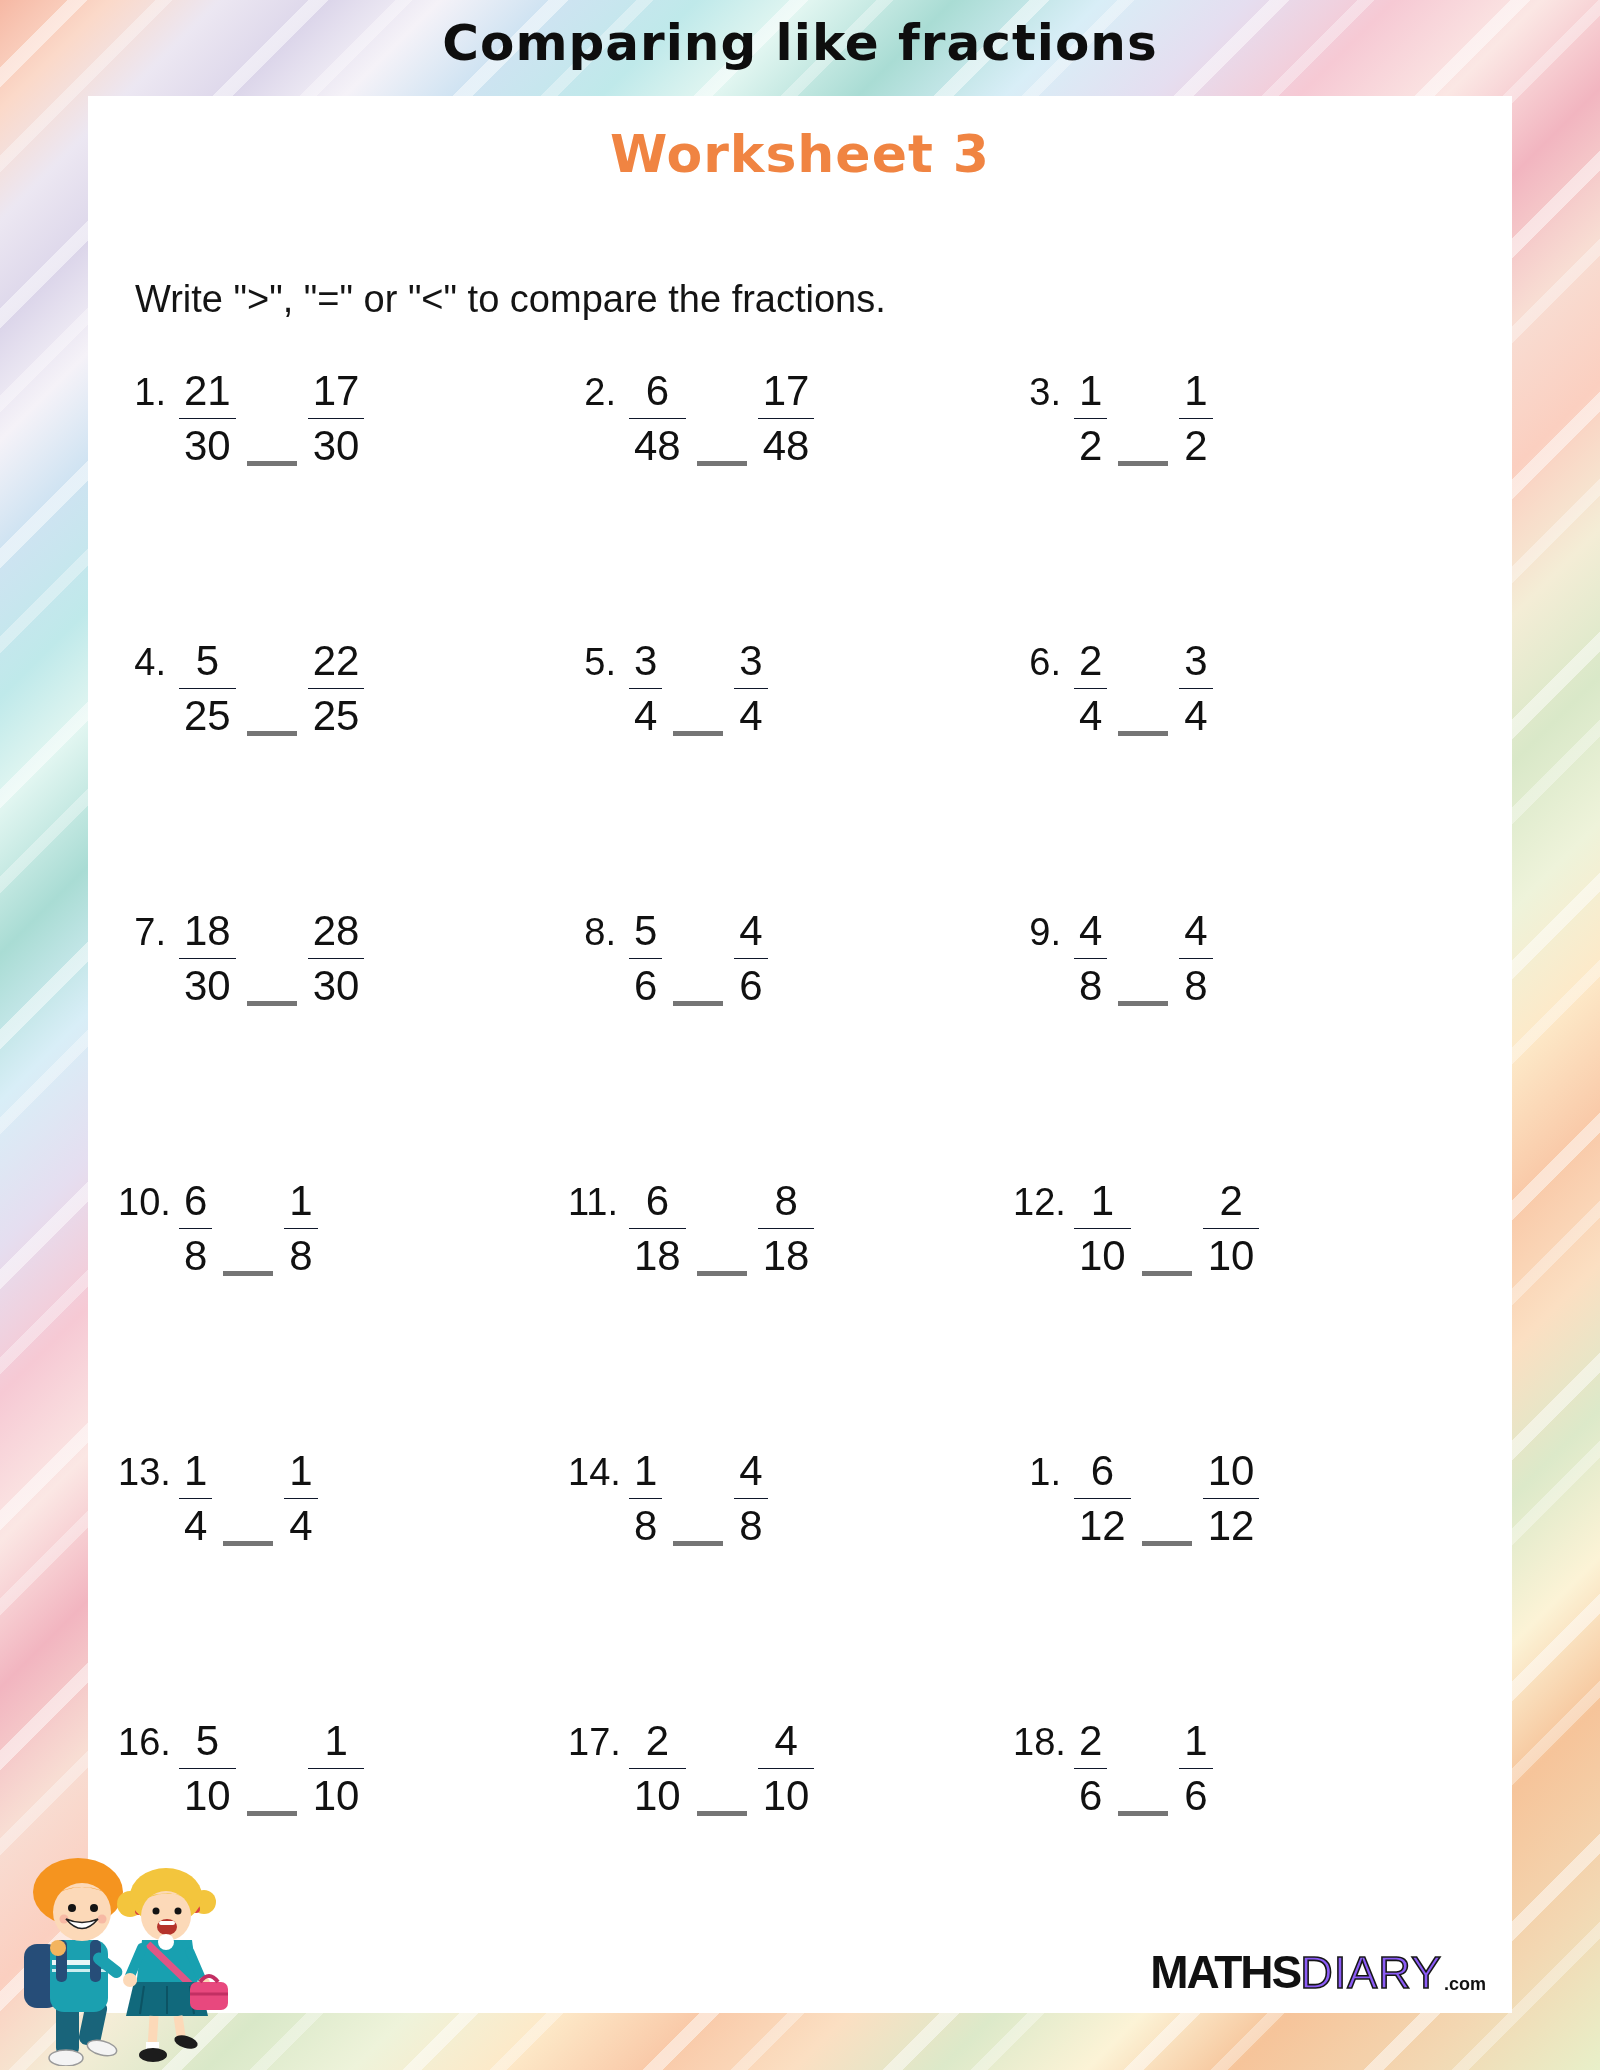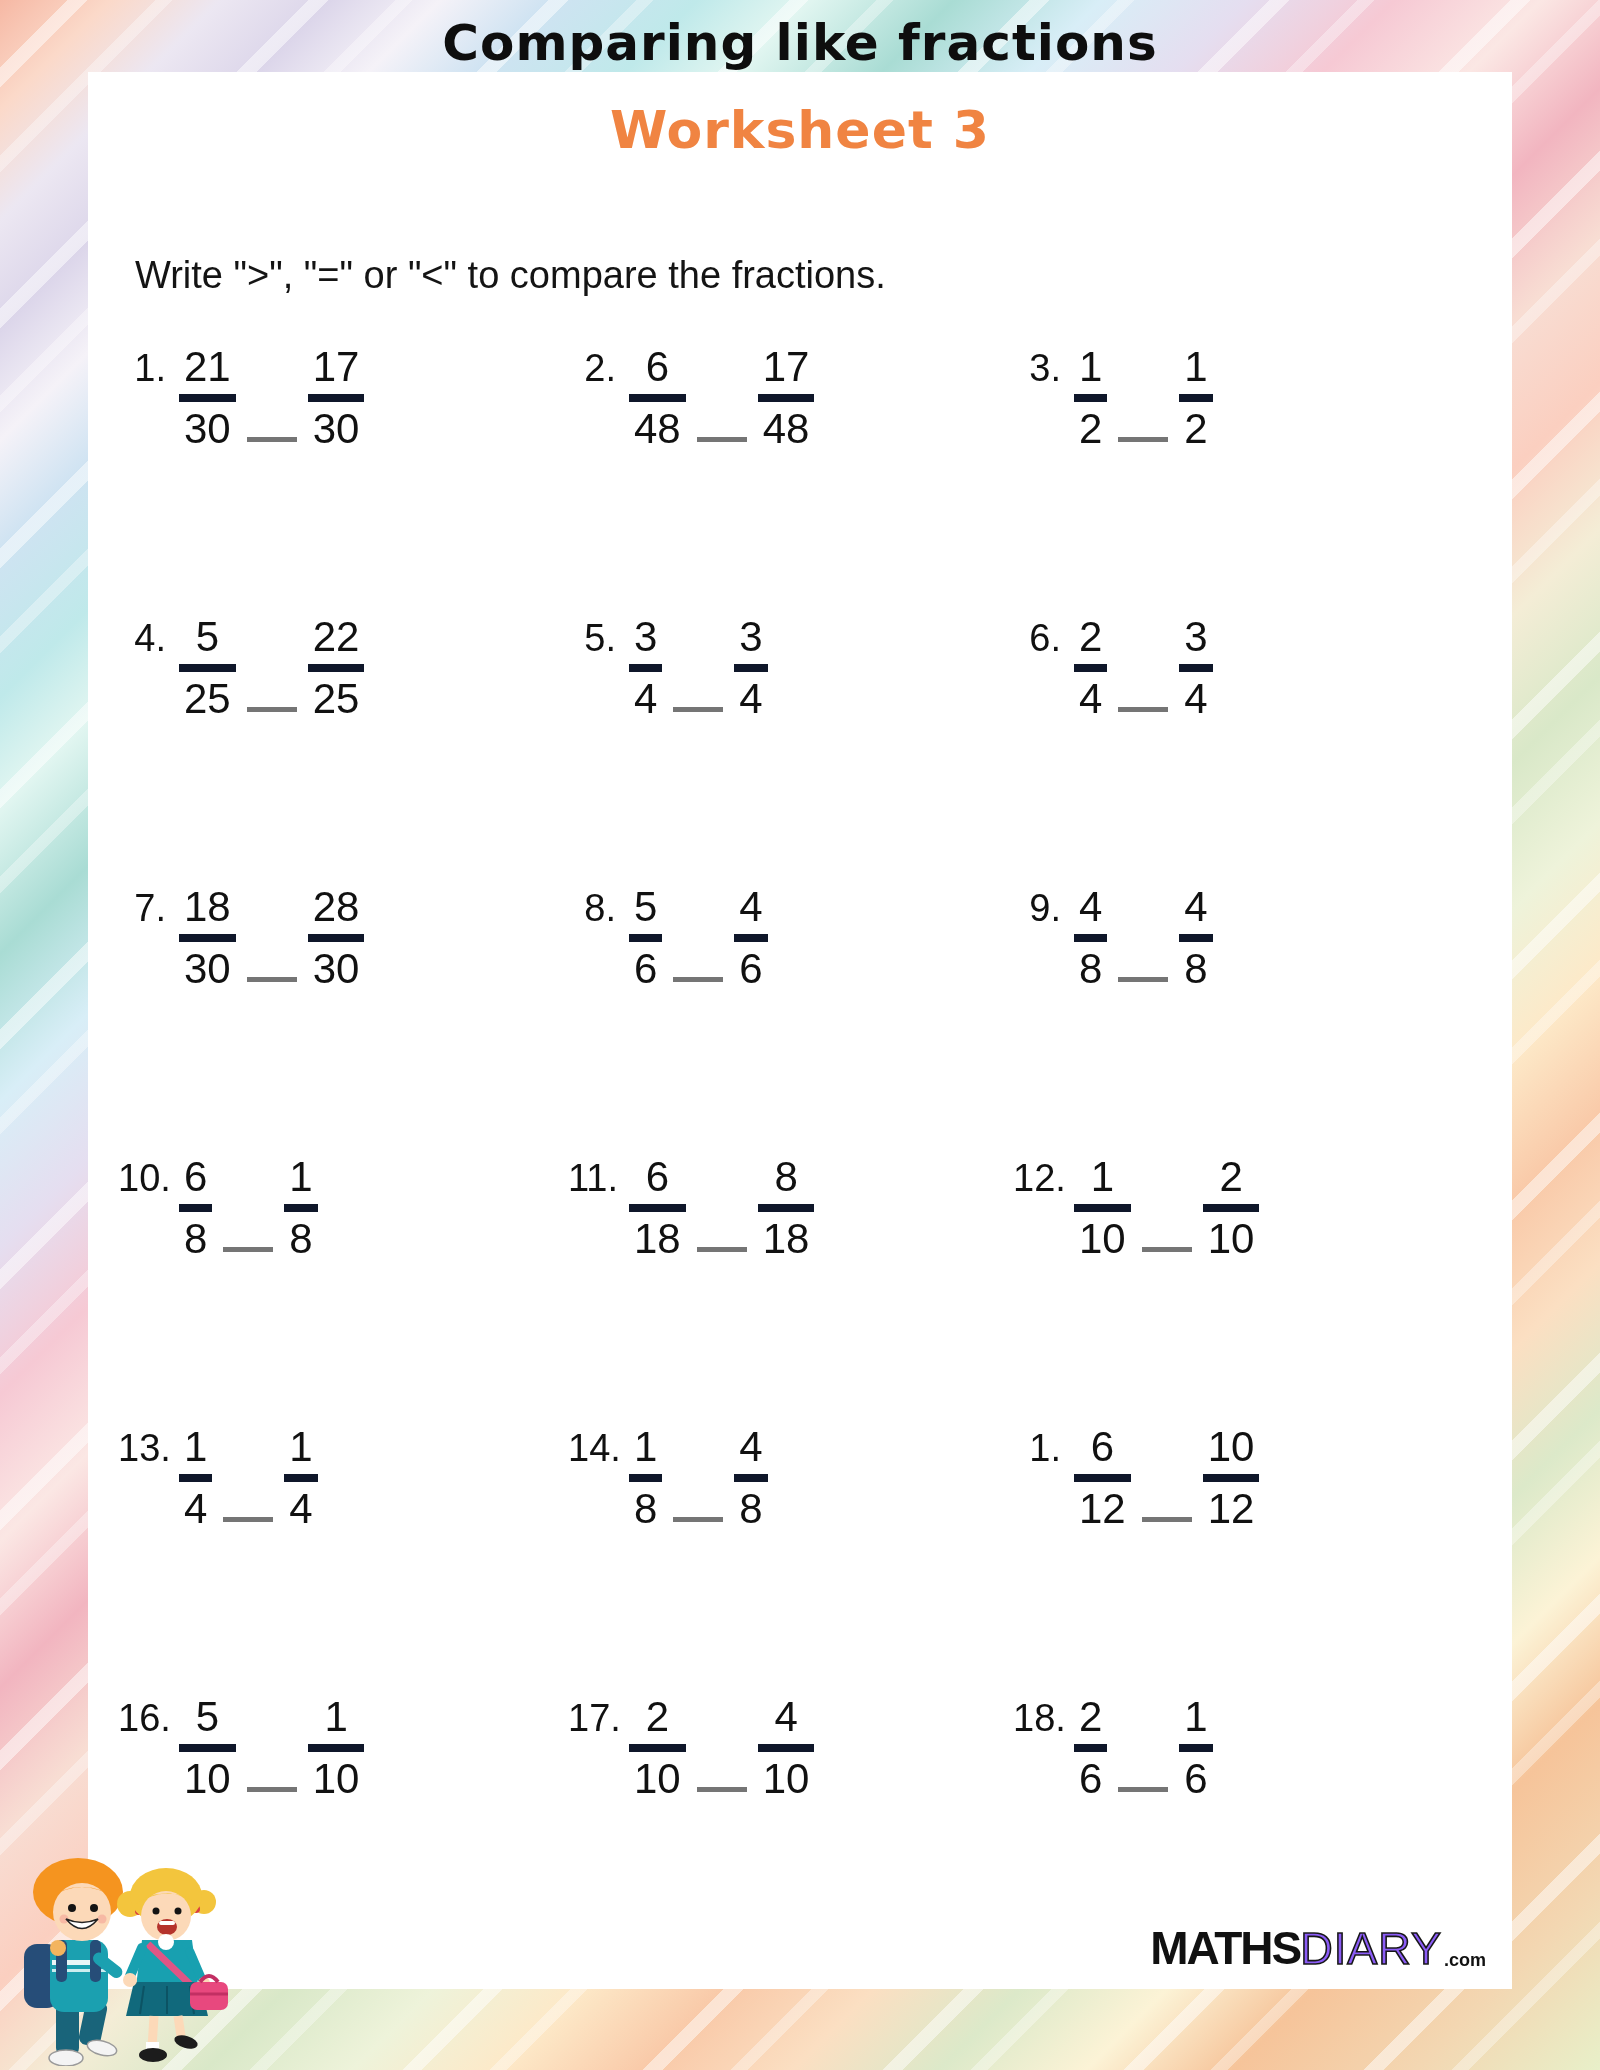--- a/index.html
+++ b/index.html
@@ -20,21 +20,21 @@
       rgba(255,255,255,0) 0 48px, rgba(255,255,255,.5) 48px 62px,
       rgba(255,255,255,0) 62px 110px, rgba(255,255,255,.35) 110px 122px,
       rgba(255,255,255,0) 122px 170px);
   }
   .page-title {
     position:absolute; top:14px; left:0; width:100%; text-align:center;
     font-family:"DejaVu Sans", sans-serif; font-weight:bold;
     font-size:50px; color:#0e0e0e; letter-spacing:1px; z-index:2;
   }
   .panel {
-    position:absolute; left:88px; top:72px; width:1424px; height:1917px;
+    position:absolute; left:88px; top:96px; width:1424px; height:1917px;
     background:#ffffff; z-index:1;
   }
   .subtitle {
     margin:28px 0 0 0; text-align:center;
     font-family:"DejaVu Sans", sans-serif; font-weight:bold;
     font-size:52px; color:#f08442; letter-spacing:1px;
   }
   .instruction {
     margin:94px 0 0 47px; font-size:38px; color:#141414;
   }
@@ -44,21 +44,21 @@
   }
   .problem { display:flex; align-items:flex-start; height:270px; }
   .pnum {
     width:48px; text-align:right; font-size:38px; line-height:50px;
     margin-right:13px; color:#111; flex:none;
   }
   .frac {
     display:inline-flex; flex-direction:column; align-items:stretch;
     text-align:center; font-size:42px; line-height:48px; color:#111; flex:none;
   }
-  .fnum { padding:0 5px 3px; border-bottom:8px solid #0f172a; }
+  .fnum { padding:0 5px 3px; border-bottom:1px solid #0f172a; }
   .fden { padding:3px 5px 0; }
   .blank {
     width:50px; height:94px; border-bottom:5px solid #757575;
     margin:0 11px; flex:none;
   }
   .footer-logo {
     position:absolute; right:26px; bottom:18px;
     display:flex; align-items:flex-end; color:#111; z-index:3;
     font-family:"Liberation Sans", sans-serif;
   }

